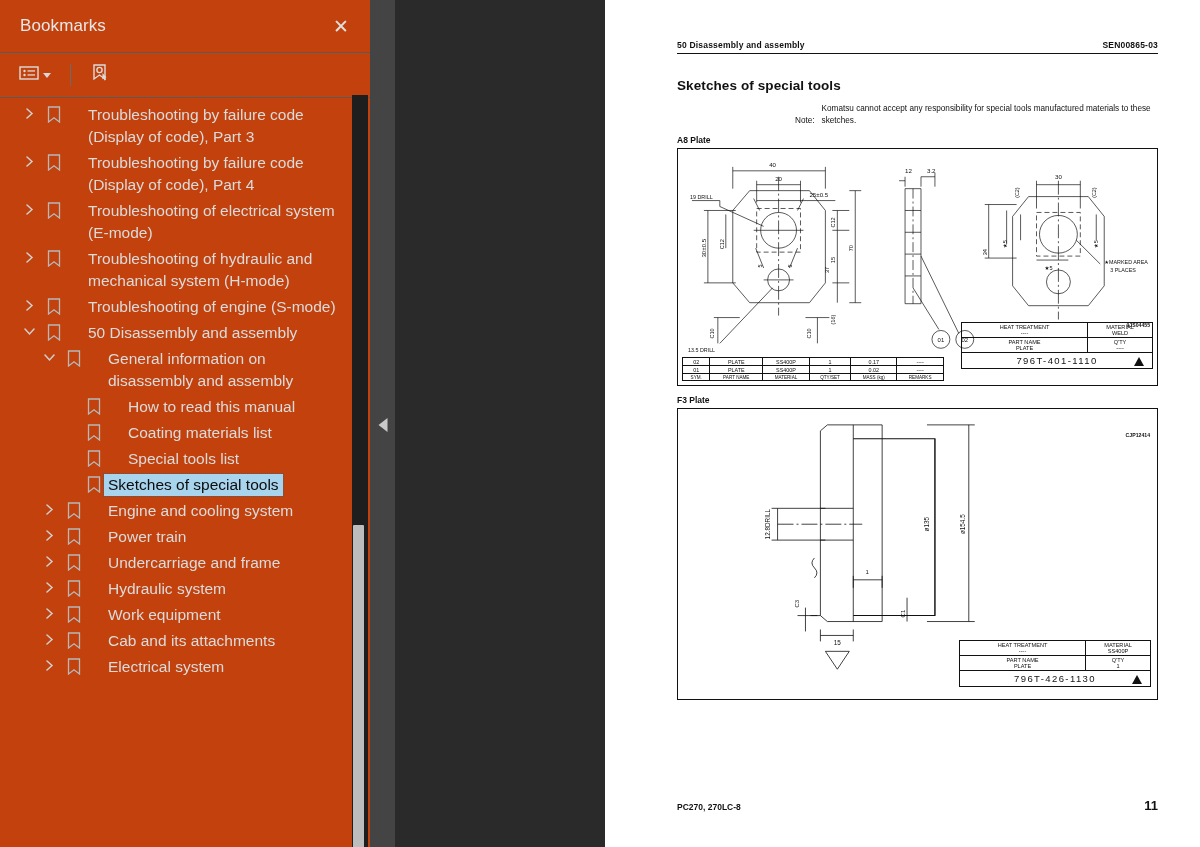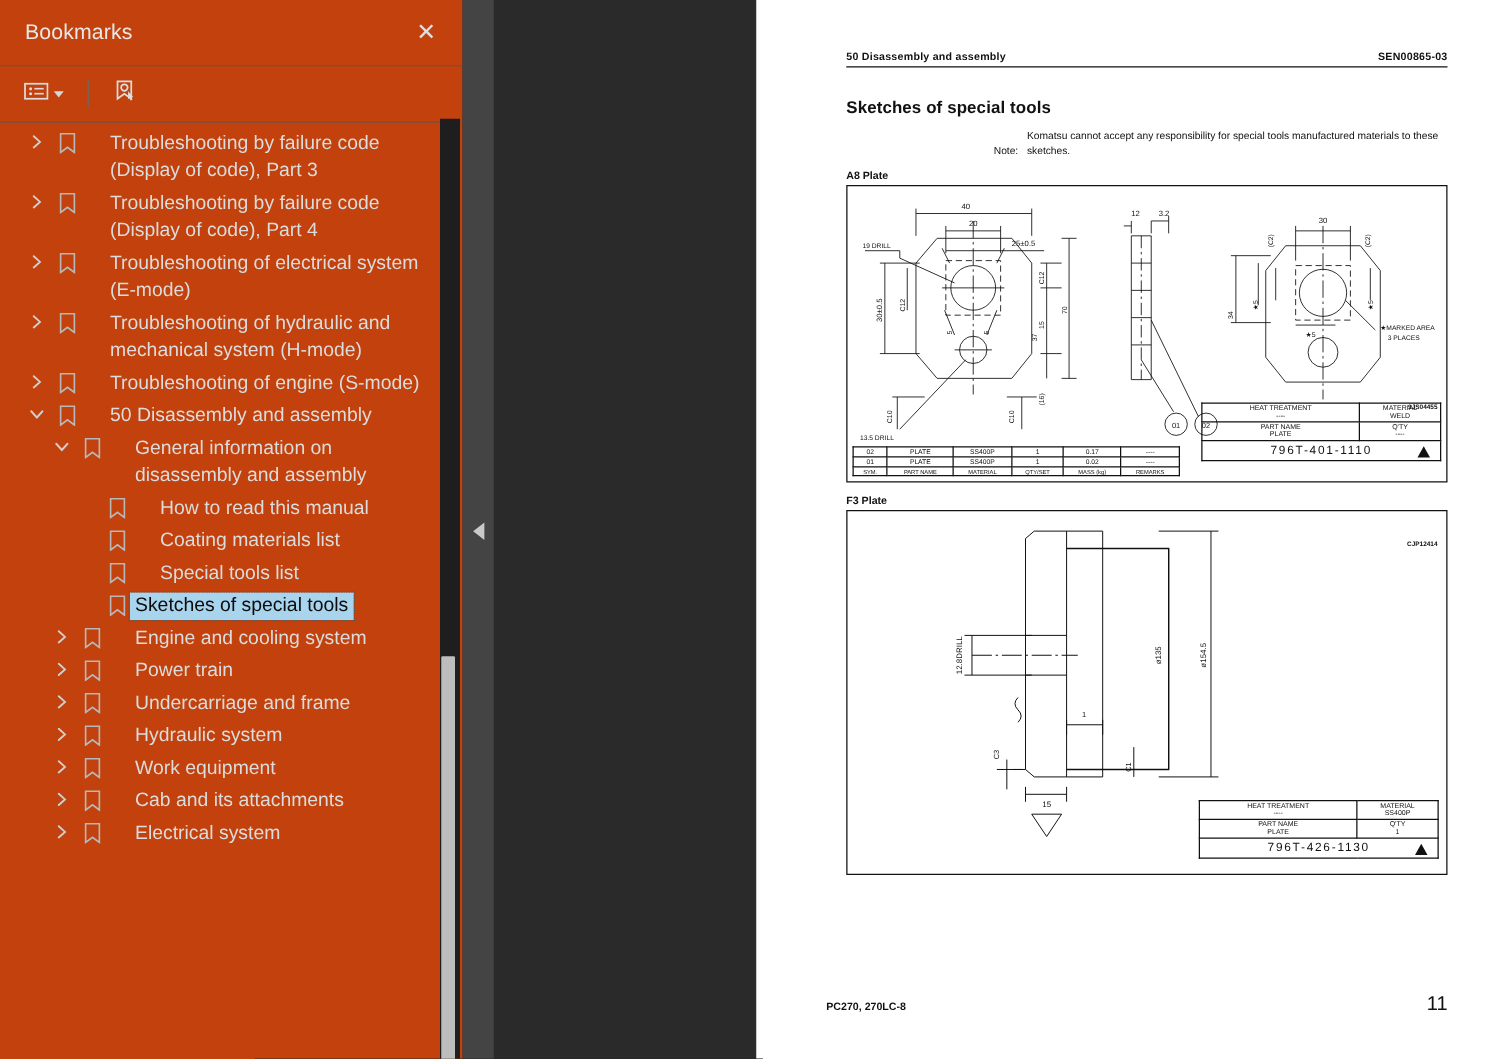--- a/index.html
+++ b/index.html
@@ -138,25 +138,25 @@
   .note {
     display: flex; gap: 7px; margin-top: 10px; margin-left: 118px;
     font-size: 8.2px; line-height: 11.5px; align-items: flex-end;
   }
   .note-lbl { font-weight: normal; }
   .fig-cap { font-size: 8.5px; font-weight: bold; margin-top: 9px; }
   .fig-box { border: 1.3px solid #111; margin-top: 3px; background: #fff; position: relative; }
   .fig-a8 { height: 238px; }
   .fig-f3 { height: 292px; }
   .pg-foot {
-    position: absolute; left: 56px; right: 42px; bottom: 34px;
+    position: absolute; left: 72px; right: 42px; bottom: 34px;
     display: flex; justify-content: space-between; align-items: baseline;
   }
   .foot-model { font-size: 8.5px; font-weight: bold; }
-  .foot-num { font-size: 16px; font-weight: normal; }
+  .foot-num { font-size: 13px; font-weight: bold; }
 
   
   .dwg { position: absolute; inset: 0; }
   .dwg svg { width: 100%; height: 100%; display: block; }
 </style>
 </head>
 <body>
 
 <div class="app">
 

